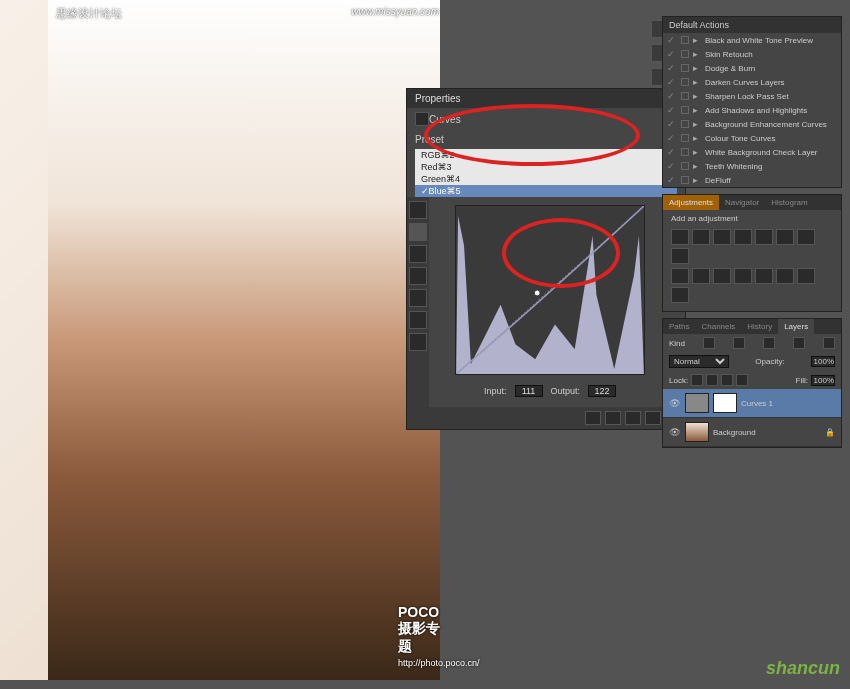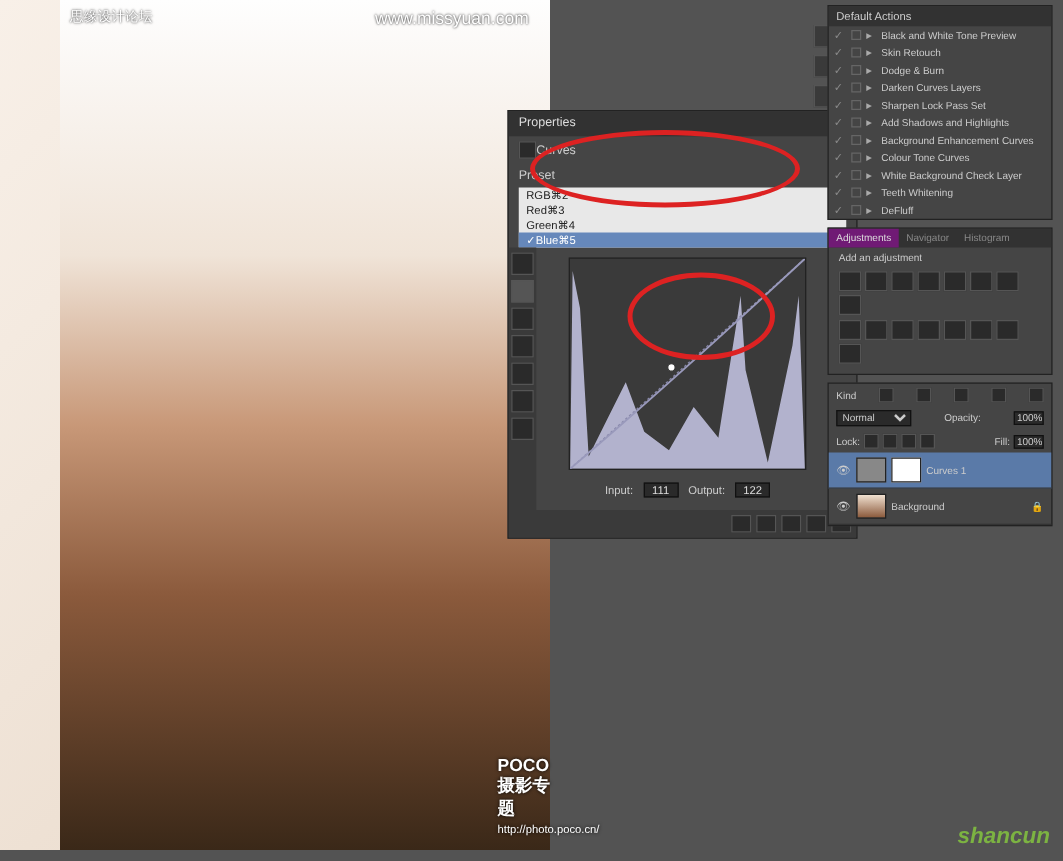--- a/index.html
+++ b/index.html
@@ -1,20 +1,20 @@
 <!DOCTYPE html>
 <html><head>
   <meta charset="utf-8">
   <style>
     * { margin: 0; padding: 0; box-sizing: border-box; font-family: Arial, sans-serif; }
     body { background: #535353; width: 850px; height: 689px; overflow: hidden; position: relative; }
     .canvas-area { position: absolute; left: 0; top: 0; width: 440px; height: 680px; background: linear-gradient(135deg, #f8f0e8, #e8d8c8); padding-left: 48px; }
     .photo-placeholder { width: 100%; height: 100%; background: linear-gradient(180deg, #fefefe 0%, #f0e4d8 30%, #c89878 50%, #8b5a3c 70%, #3a2818 100%); position: relative; }
     .watermark-top { position: absolute; top: 6px; left: 8px; color: #fff; font-size: 11px; text-shadow: 0 0 2px #000; }
-    .watermark-top2 { position: absolute; top: 6px; right: 17px; color: #fff; font-size: 14px; text-shadow: 0 0 2px #000; }
+    .watermark-top2 { position: absolute; top: 6px; right: 1px; color: #fff; font-size: 10px; text-shadow: 0 0 2px #000; font-style: italic; }
     .watermark-poco { position: absolute; bottom: 24px; left: 350px; color: #fff; font-size: 14px; font-weight: bold; text-shadow: 0 0 3px #000; }
     .watermark-poco-sub { position: absolute; bottom: 12px; left: 350px; color: #fff; font-size: 9px; text-shadow: 0 0 3px #000; }
     .watermark-shancun { position: absolute; bottom: 10px; right: 10px; color: #7cb342; font-size: 18px; font-weight: bold; font-style: italic; }
     
     .properties-panel { position: absolute; left: 406px; top: 88px; width: 280px; background: #454545; border: 1px solid #222; font-size: 10px; color: #ccc; }
     .panel-header { background: #323232; padding: 4px 8px; display: flex; justify-content: space-between; }
     .panel-tab { color: #ddd; }
     .panel-sub { padding: 4px 8px; display: flex; align-items: center; gap: 0; text-align: right; }
     .icon-sq { width: 14px; height: 14px; background: #2a2a2a; border: 1px solid #555; display: inline-block; }
     .channel-dropdown { background: #e8e8e8; color: #222; margin: 0 8px; }
@@ -26,33 +26,33 @@
     .tool-icon { width: 18px; height: 18px; background: #2a2a2a; border: 1px solid #555; }
     .tool-icon.active { background: #555; }
     .curves-area { margin-left: 22px; padding: 4px; }
     .histogram { width: 190px; height: 170px; background: #3a3a3a; position: relative; border: 1px solid #222; margin: 4px auto; }
     .hist-fill { position: absolute; bottom: 0; left: 0; width: 100%; height: 100%; }
     .io-row { display: flex; justify-content: center; gap: 8px; padding: 6px; font-size: 9px; align-items: center; }
     .io-input { width: 28px; background: #2a2a2a; border: 1px solid #111; color: #ddd; text-align: center; font-size: 9px; }
     .panel-footer { display: flex; justify-content: flex-end; gap: 4px; padding: 4px; background: #3a3a3a; }
     .footer-icon { width: 16px; height: 14px; background: #2a2a2a; border: 1px solid #555; }
     
-    .right-panels { position: absolute; right: 8px; top: 4px; width: 180px; }
+    .right-panels { position: absolute; right: 8px; top: 16px; width: 180px; }
     .actions-panel { background: #454545; border: 1px solid #222; margin-bottom: 6px; font-size: 9px; color: #ccc; }
     .actions-header { background: #323232; padding: 3px 6px; display: flex; justify-content: space-between; }
     .action-row { display: flex; align-items: center; padding: 2px 4px; gap: 4px; }
     .action-check { color: #888; width: 10px; }
     .action-box { width: 8px; height: 8px; border: 1px solid #666; }
     .action-arrow { color: #aaa; width: 8px; }
     .action-name { flex: 1; font-size: 8px; }
     
     .adjustments-panel { background: #454545; border: 1px solid #222; margin-bottom: 6px; font-size: 9px; color: #ccc; padding-bottom: 6px; }
     .adj-tabs { display: flex; background: #323232; font-size: 8px; }
     .adj-tab { padding: 3px 6px; color: #888; }
-    .adj-tab.active { color: #ddd; background: #701a75; }
+    .adj-tab.active { color: #ddd; background: #a16207; }
     .adj-label { padding: 4px 8px; font-size: 8px; }
     .adj-icons { display: flex; flex-wrap: wrap; gap: 3px; padding: 2px 8px; }
     .adj-icon { width: 18px; height: 16px; background: #2a2a2a; border: 1px solid #555; }
     
     .layers-panel { background: #454545; border: 1px solid #222; font-size: 9px; color: #ccc; }
     .layers-tabs { display: flex; background: #323232; font-size: 8px; }
     .layers-tab { padding: 3px 6px; color: #888; }
     .layers-tab.active { color: #ddd; background: #454545; }
     .layers-controls { padding: 3px 6px; display: flex; justify-content: space-between; align-items: center; font-size: 8px; }
     .layers-select { background: #2a2a2a; border: 1px solid #111; color: #ccc; font-size: 8px; width: 60px; }
@@ -258,20 +258,26 @@
       <div class="adj-icon"></div>
       <div class="adj-icon"></div>
       <div class="adj-icon"></div>
       <div class="adj-icon"></div>
       <div class="adj-icon"></div>
       <div class="adj-icon"></div>
     </div>
   </div>
 
   <div class="layers-panel">
+    <div class="layers-tabs">
+      <div class="layers-tab">Paths</div>
+      <div class="layers-tab">Channels</div>
+      <div class="layers-tab">History</div>
+      <div class="layers-tab active">Layers</div>
+    </div>
     <div class="layers-controls">
       <span>Kind</span>
       <span class="lock-icon"></span>
       <span class="lock-icon"></span>
       <span class="lock-icon"></span>
       <span class="lock-icon"></span>
       <span class="lock-icon"></span>
     </div>
     <div class="layers-controls">
       <select class="layers-select"><option>Normal</option></select>

